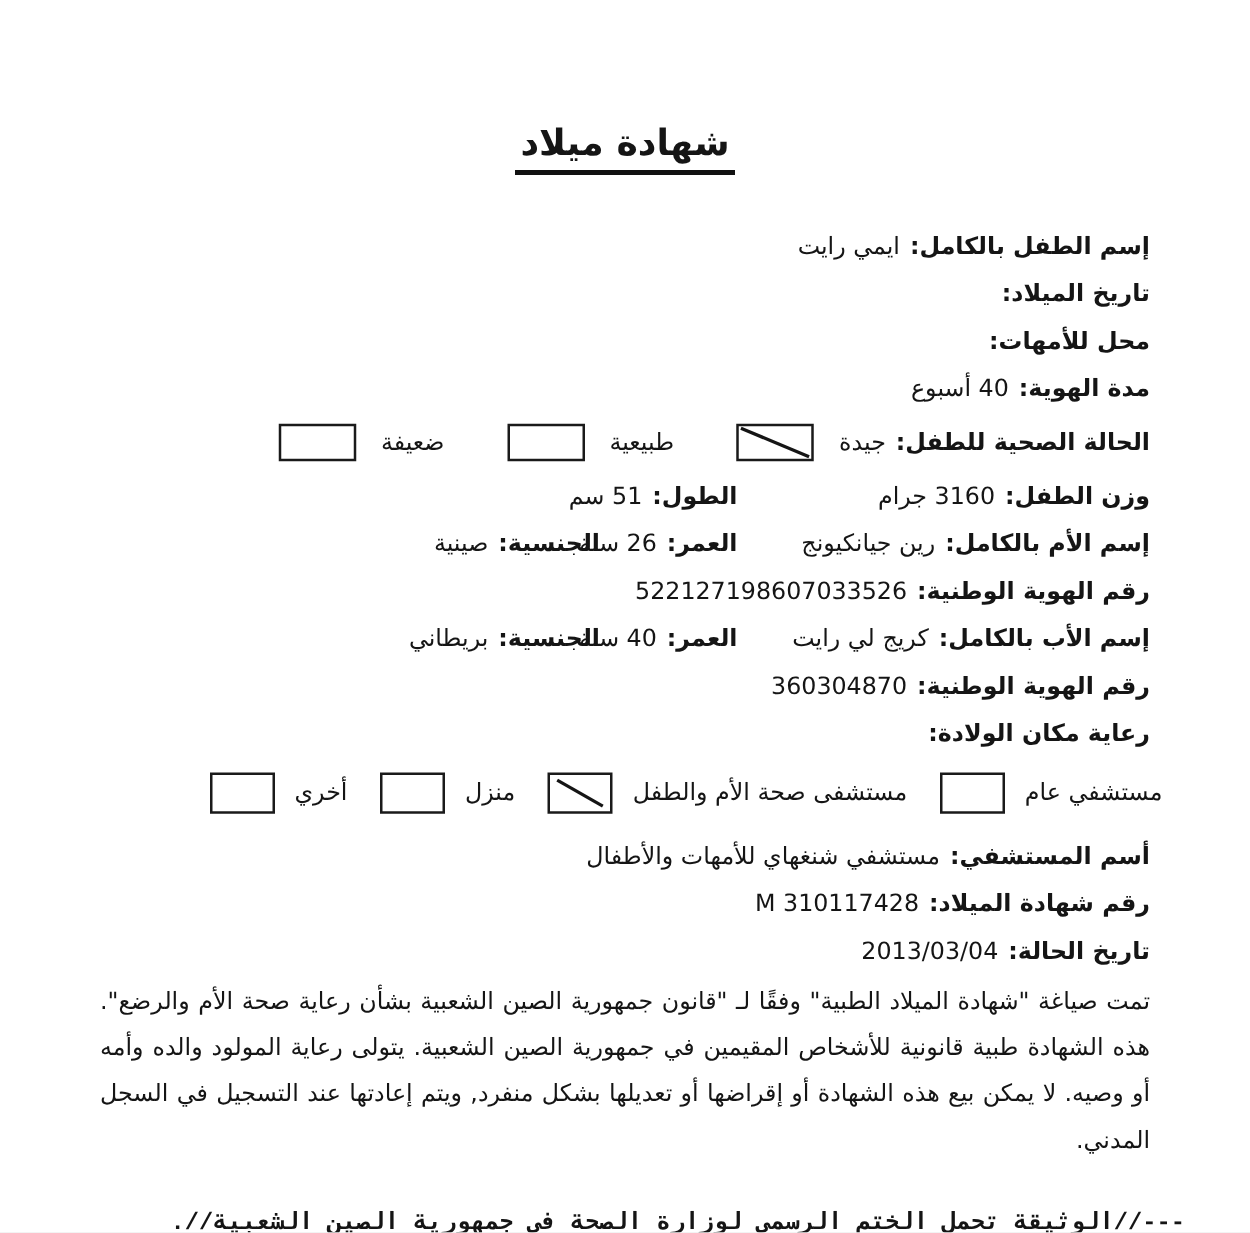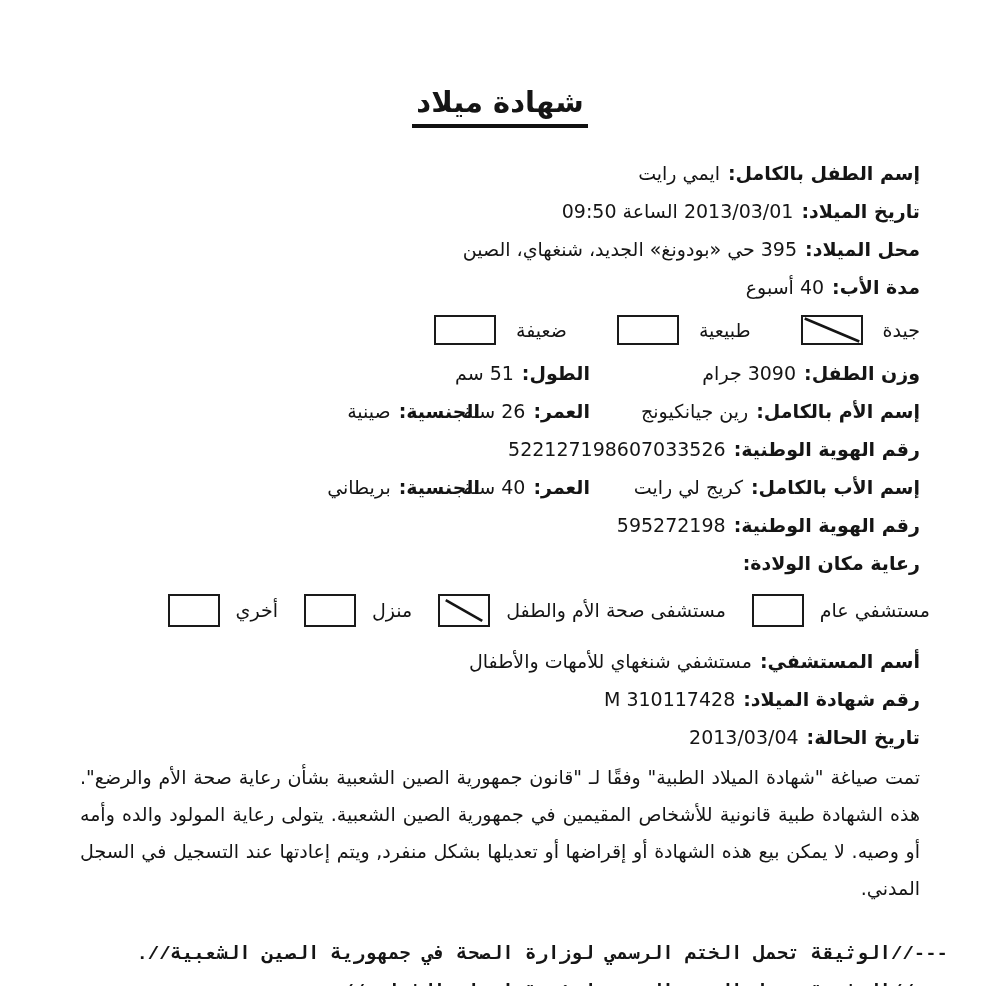--- a/index.html
+++ b/index.html
@@ -6,21 +6,21 @@
   .page{
     width:1000px;height:986px;background:#ffffff;color:#151515;
     font-family:"DejaVu Sans","Liberation Sans",sans-serif;
     direction:rtl;text-align:right;
     box-sizing:border-box;padding:85px 80px 0 80px;
     position:relative;overflow:hidden;margin:0 auto;
     font-size:19px;
   }
   .title-wrap{text-align:center;margin-bottom:26px;}
   .title{
-    display:inline-block;margin:0;font-size:29px;font-weight:700;
+    display:inline-block;margin:12px;font-size:29px;font-weight:700;
     border-bottom:4px solid #111;padding:0 4px 5px 4px;letter-spacing:0;
   }
   .row{position:relative;height:38px;display:flex;align-items:center;gap:8px;}
   .b{font-weight:700;white-space:nowrap;}
   .val{white-space:nowrap;text-align:center;}
   .abs{position:absolute;top:50%;transform:translateY(-50%);display:flex;gap:8px;align-items:center;}
   .col2{right:330px;}
   .col3{right:440px;}
   .checkbox{
     display:inline-block;position:relative;flex:0 0 auto;
@@ -49,53 +49,52 @@
     <h1 class="title">شهادة ميلاد</h1>
   </div>
 
   <div class="row">
     <span class="b">إسم الطفل بالكامل:</span>
     <span class="val">ايمي رايت</span>
   </div>
 
   <div class="row">
     <span class="b">تاريخ الميلاد:</span>
-    <span class="val">2013/03/01 الساعة 09:50</span>
   </div>
 
   <div class="row">
-    <span class="b">محل الميلاد:</span>
-    <span class="val">395 حي «بودونغ» الجديد، شنغهاي، الصين</span>
+    <span class="b">محل للأمهات:</span>
   </div>
 
   <div class="row">
-    <span class="b">مدة الأب:</span>
+    <span class="b">مدة الهوية:</span>
     <span class="val">40 أسبوع</span>
   </div>
 
   <div class="row row-checks">
+    <span class="b">الحالة الصحية للطفل:</span>
     <span class="val">جيدة</span>
     <span class="checkbox cb-lg checked">
       <svg viewBox="0 0 100 100" preserveAspectRatio="none">
           <line x1="3" y1="6" x2="97" y2="94" stroke="#151515" stroke-width="2.6" vector-effect="non-scaling-stroke"></line>
         </svg>
     </span>
     <span class="val">طبيعية</span>
     <span class="checkbox cb-lg">
       
     </span>
     <span class="val">ضعيفة</span>
     <span class="checkbox cb-lg no-ml">
       
     </span>
   </div>
 
   <div class="row">
     <span class="b">وزن الطفل:</span>
-    <span class="val">3090 جرام</span>
+    <span class="val">3160 جرام</span>
     <span class="abs col2">
       <span class="b">الطول:</span>
       <span class="val">51 سم</span>
     </span>
   </div>
 
   <div class="row">
     <span class="b">إسم الأم بالكامل:</span>
     <span class="val">رين جيانكيونج</span>
     <span class="abs col2">
@@ -121,21 +120,21 @@
       <span class="val">40 سنة</span>
     </span>
     <span class="abs col3">
       <span class="b">الجنسية:</span>
       <span class="val">بريطاني</span>
     </span>
   </div>
 
   <div class="row">
     <span class="b">رقم الهوية الوطنية:</span>
-    <span class="val">595272198</span>
+    <span class="val">360304870</span>
   </div>
 
   <div class="row">
     <span class="b">رعاية مكان الولادة:</span>
   </div>
 
   <div class="row row-checks row-place">
     <span class="val">مستشفي عام</span>
     <span class="checkbox cb-sm">
       

